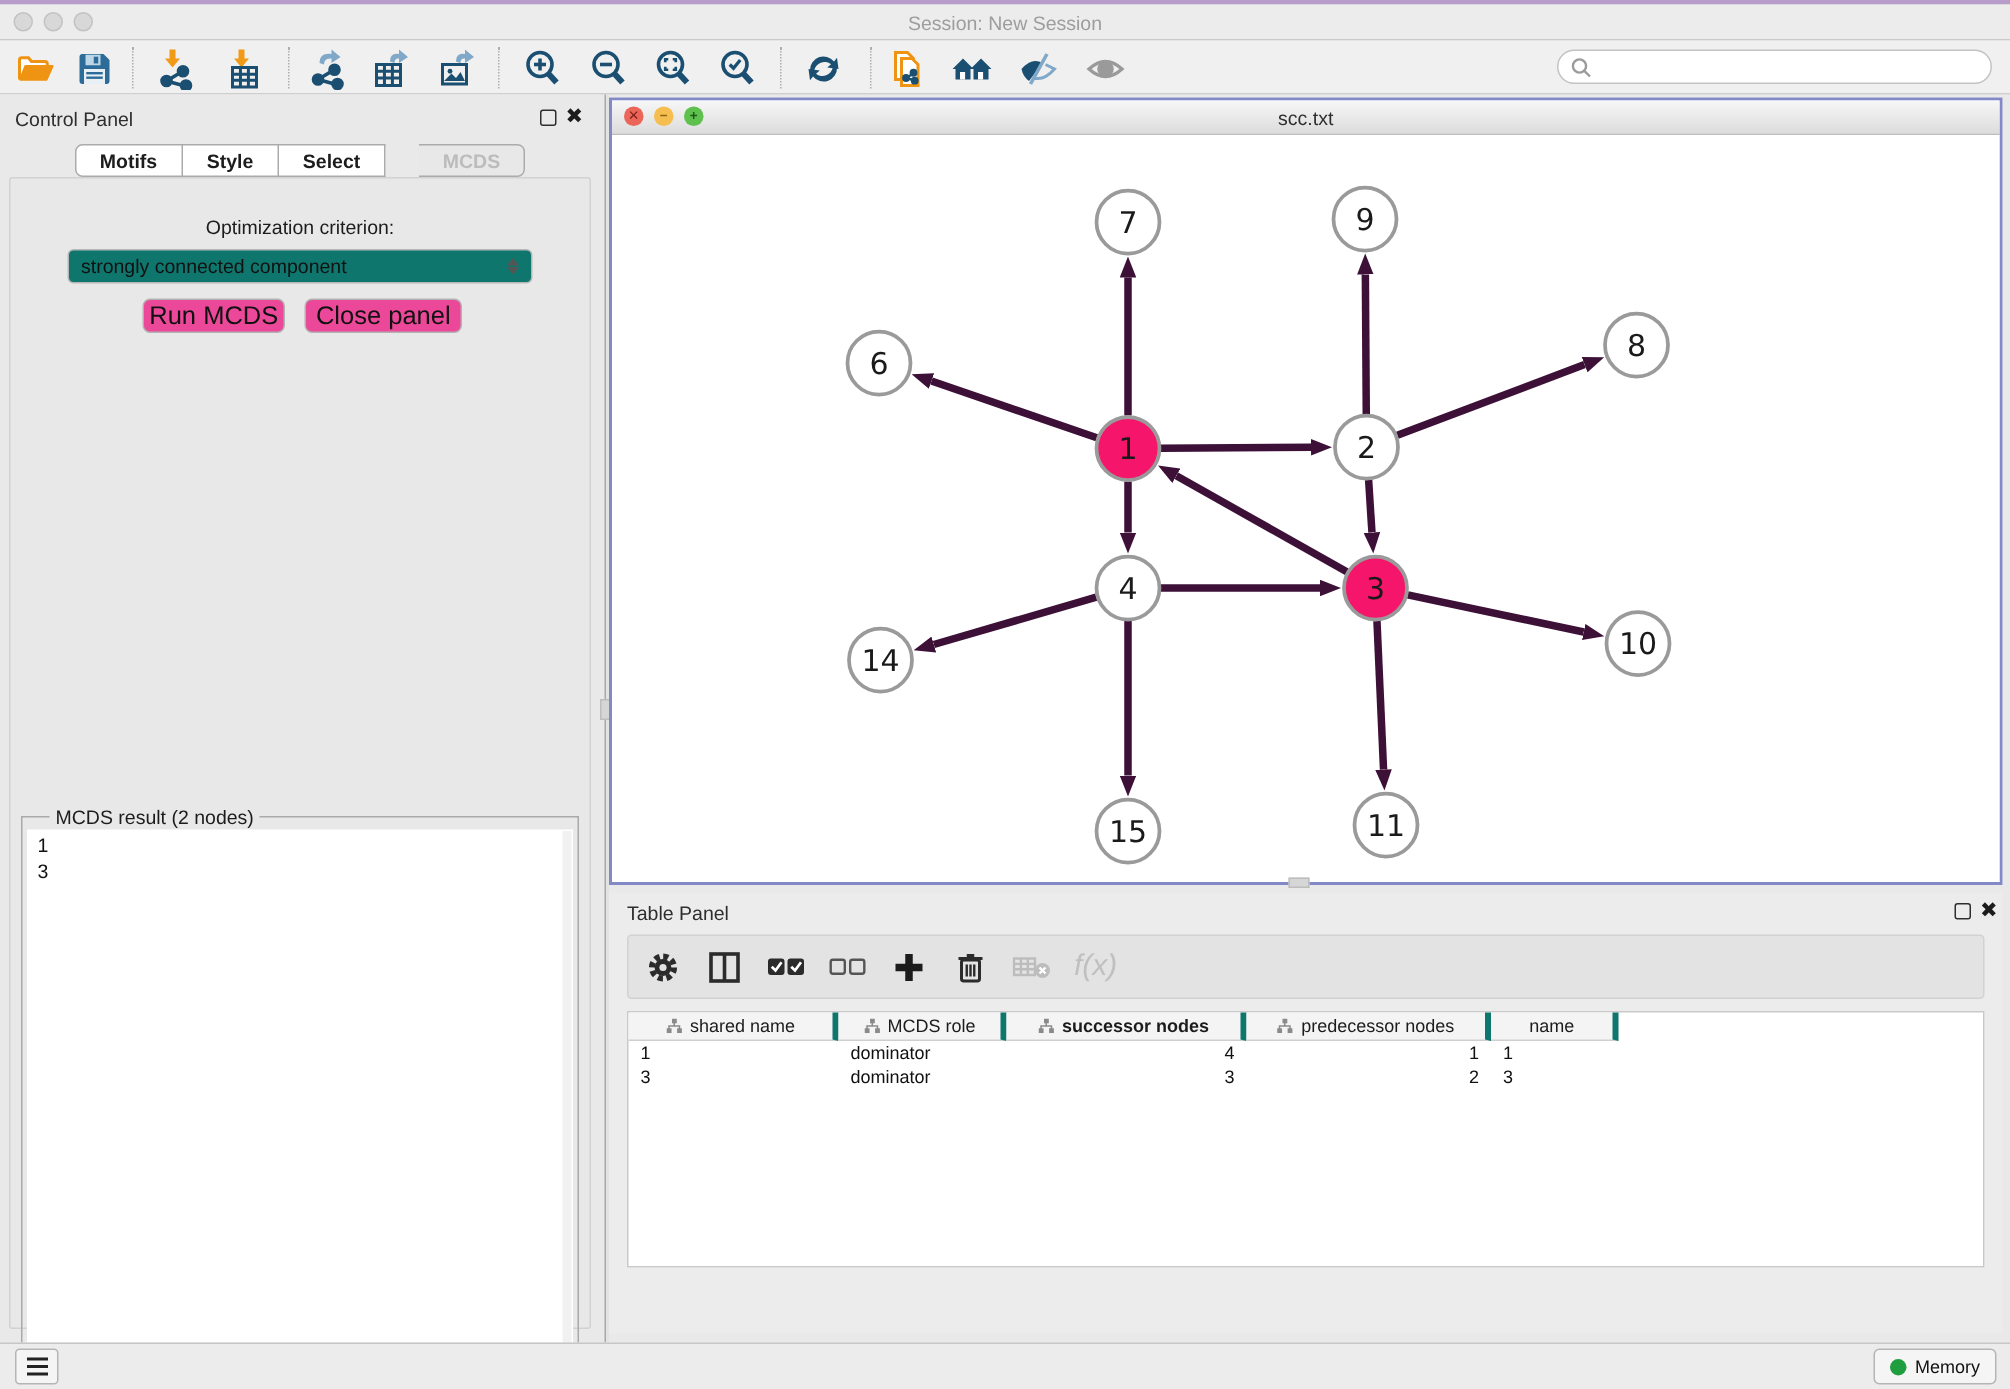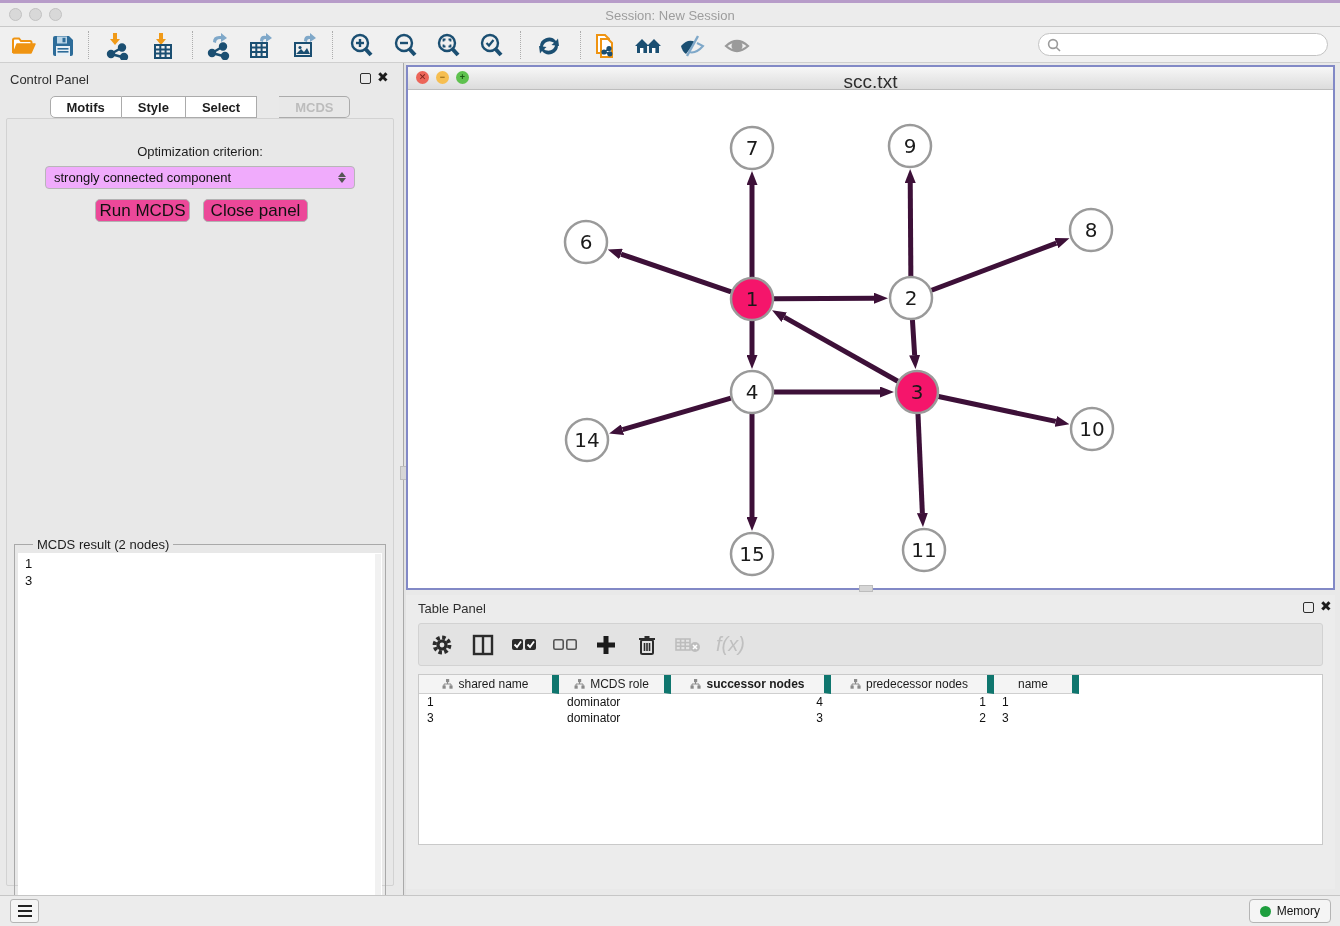--- a/index.html
+++ b/index.html
@@ -25,50 +25,50 @@
   #cp-title { left:10px; top:9px; font-size:13px; color:#2e2e2e; }
   .panel-float { width:11px; height:11px; border:1.6px solid #2e2e2e; border-radius:2px; top:10px; }
   .panel-close { font-size:14px; font-weight:bold; color:#1c1c1c; top:6px; }
   #cp-tabs { left:0; top:33px; width:400px; height:23px; display:flex; justify-content:center; }
   .tab { height:22px; padding:0 16px; display:flex; align-items:center; background:#fff; border:1px solid #ababab; border-left:none; font-size:13px; font-weight:bold; color:#1c1c1c; }
   .tab:first-child { border-left:1px solid #ababab; border-radius:5px 0 0 5px; }
   .tab:last-child { border-radius:0 5px 5px 0;margin-left:22px; }
   .tab.active { background:#e8e8e8; color:#bcbcbc; }
   #cp-body { left:6px; top:55px; width:388px; height:768px; background:#e8e8e8; border:1px solid #d2d2d2; border-radius:2px; }
   #opt-label { width:100%; text-align:center; top:25px; font-size:13px; color:#1c1c1c; }
-  #criterion-select { left:38px; top:47px; width:310px; height:23px; background:#f0abfc; border:1px solid #b7b7b7; border-radius:4px; display:flex; align-items:center; padding:0 8px; font-size:13px; color:#111; }
+  #criterion-select { left:38px; top:47px; width:310px; height:23px; background:#0f766e; border:1px solid #b7b7b7; border-radius:4px; display:flex; align-items:center; padding:0 8px; font-size:13px; color:#111; }
   #criterion-select .stepper { margin-left:auto; display:flex; flex-direction:column; gap:1px; }
   .tri-up { width:0; height:0; border-left:4px solid transparent; border-right:4px solid transparent; border-bottom:5px solid #555; }
   .tri-down { width:0; height:0; border-left:4px solid transparent; border-right:4px solid transparent; border-top:5px solid #555; }
   .cp-btn { top:80px; height:23px; background:#ec4899; border:1px solid #b2b2b2; border-radius:5px; font-size:17px; color:#111; display:flex; align-items:center; justify-content:center; }
   #result-box { left:7px; top:425px; width:372px; height:380px; border:1px solid #a9a9a9; }
   #result-legend { left:18px; top:-8px; background:#e8e8e8; padding:0 4px; font-size:13px; color:#1c1c1c; }
   #result-text { left:3px; top:8px; width:364px; height:367px; background:#fff; font-size:13px; color:#111; line-height:17px; padding:2px 0 0 7px; white-space:pre; }
   #result-scroll { right:4px; top:9px; width:6px; height:365px; background:#f1f1f1; }
 
   
   #v-divider { left:403px; top:63px; width:3px; height:832px; background:#e3e3e3; border-left:1px solid #a9a9a9; }
   .grab-handle { background:#d6d6d6; border:1px solid #bdbdbd; }
 
   
   #net-window { left:406px; top:65px; width:929px; height:525px; border:2px solid #8289c6; background:#fff; }
   #net-titlebar { left:0; top:0; width:925px; height:23px; background:linear-gradient(#f7f7f7,#dcdcdc); border-bottom:1px solid #bdbdbd; }
   .tl { width:13px; height:13px; border-radius:50%; top:4px; font-size:9px; font-weight:bold; text-align:center; line-height:13px; }
-  #net-title { width:100%; text-align:center; top:4px; font-size:19px; color:#2e2e2e; }
+  #net-title { width:100%; text-align:center; top:4px; font-size:13px; color:#2e2e2e; }
   #net-canvas { left:0; top:23px; width:925px; height:498px; background:#fff; }
 
   
   #table-panel { left:406px; top:595px; width:929px; height:294px; background:#ececec; }
   #tp-title { left:12px; top:6px; font-size:13px; color:#2e2e2e; }
   #tp-toolbar { left:12px; top:28px; width:905px; height:43px; background:#e3e3e3; border:1px solid #d2d2d2; border-radius:3px; display:flex; align-items:center; padding-left:10px; gap:15px; }
   .tp-ico { width:26px; height:26px; display:flex; align-items:center; justify-content:center; }
   #fx-label { font-family:Liberation Sans, sans-serif; font-style:italic; font-size:20px; color:#c0c0c0; }
   #node-table { left:12px; top:79px; width:905px; height:171px; background:#fff; border:1px solid #c9c9c9; }
   #thead-row { display:flex; height:19px; }
-  .th { background:#f4f4f4; border-right:7px solid #0f766e; border-bottom:1px solid #cfcfcf; display:flex; align-items:center; justify-content:center; font-size:12px; color:#1c1c1c; gap:5px; }
+  .th { background:#f4f4f4; border-right:4px solid #0f766e; border-bottom:1px solid #cfcfcf; display:flex; align-items:center; justify-content:center; font-size:12px; color:#1c1c1c; gap:5px; }
   .tr { display:flex; height:16px; }
   .td { font-size:12px; color:#111; padding:1px 8px 0 8px; overflow:hidden; white-space:nowrap; }
   .td.right { text-align:right; }
   #tp-tabs { left:0; top:268px; width:929px; height:22px; display:flex; justify-content:center; }
 
   
   #statusbar { left:0; top:895px; width:1340px; height:31px; background:#ececec; border-top:1px solid #c6c6c6; }
   #list-btn { left:10px; top:3px; width:29px; height:24px; background:#f5f5f5; border:1px solid #b5b5b5; border-radius:3px; display:flex; align-items:center; justify-content:center; }
   #memory-btn { right:9px; top:3px; height:24px; padding:0 10px; background:#f5f5f5; border:1px solid #b5b5b5; border-radius:4px; display:flex; align-items:center; gap:6px; font-size:12px; color:#111; }
   #memory-dot { width:11px; height:11px; border-radius:50%; background:#1e9e3e; }

